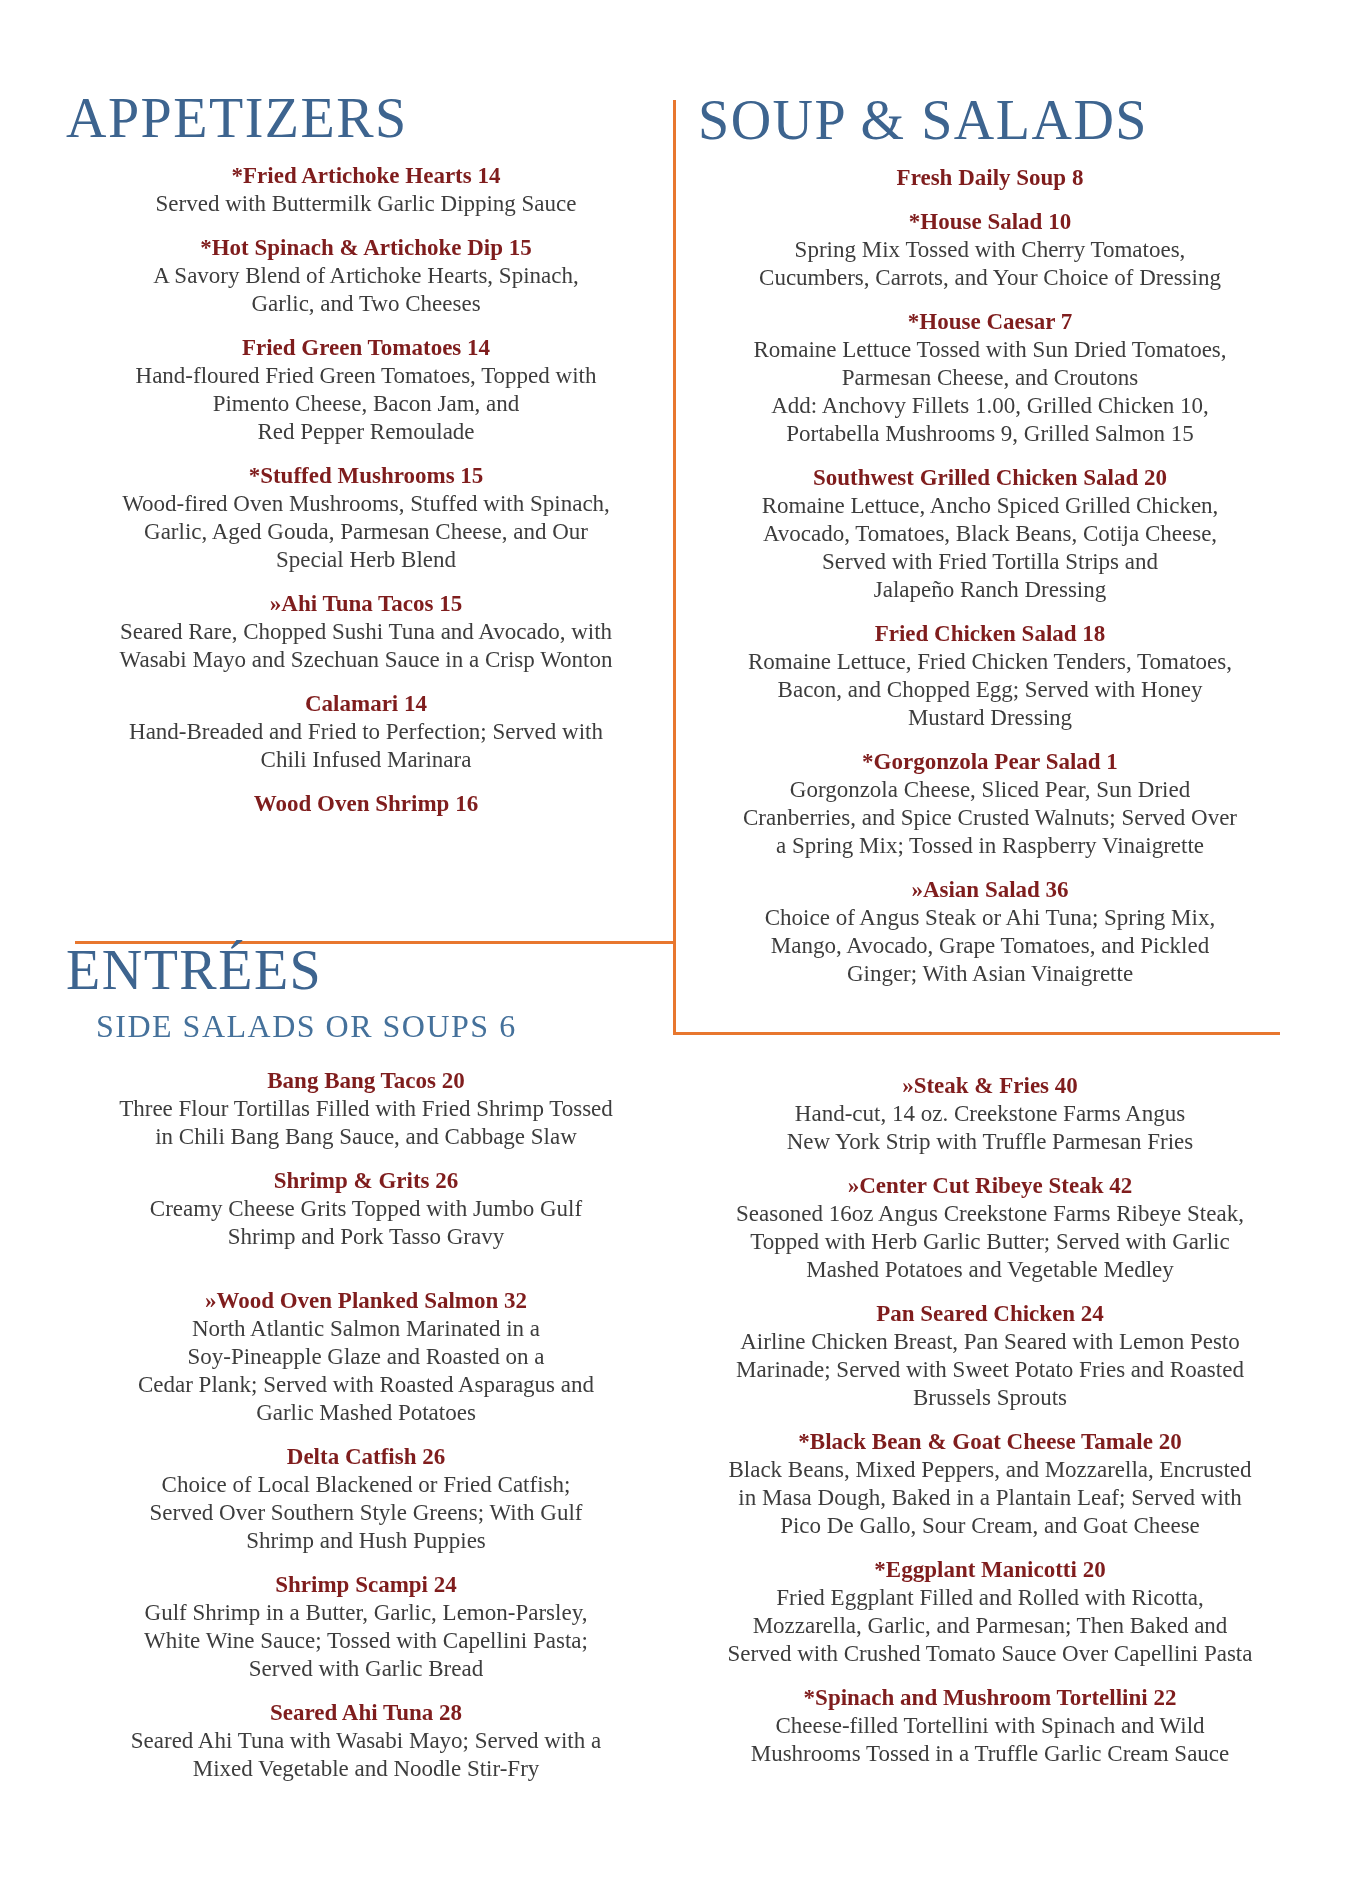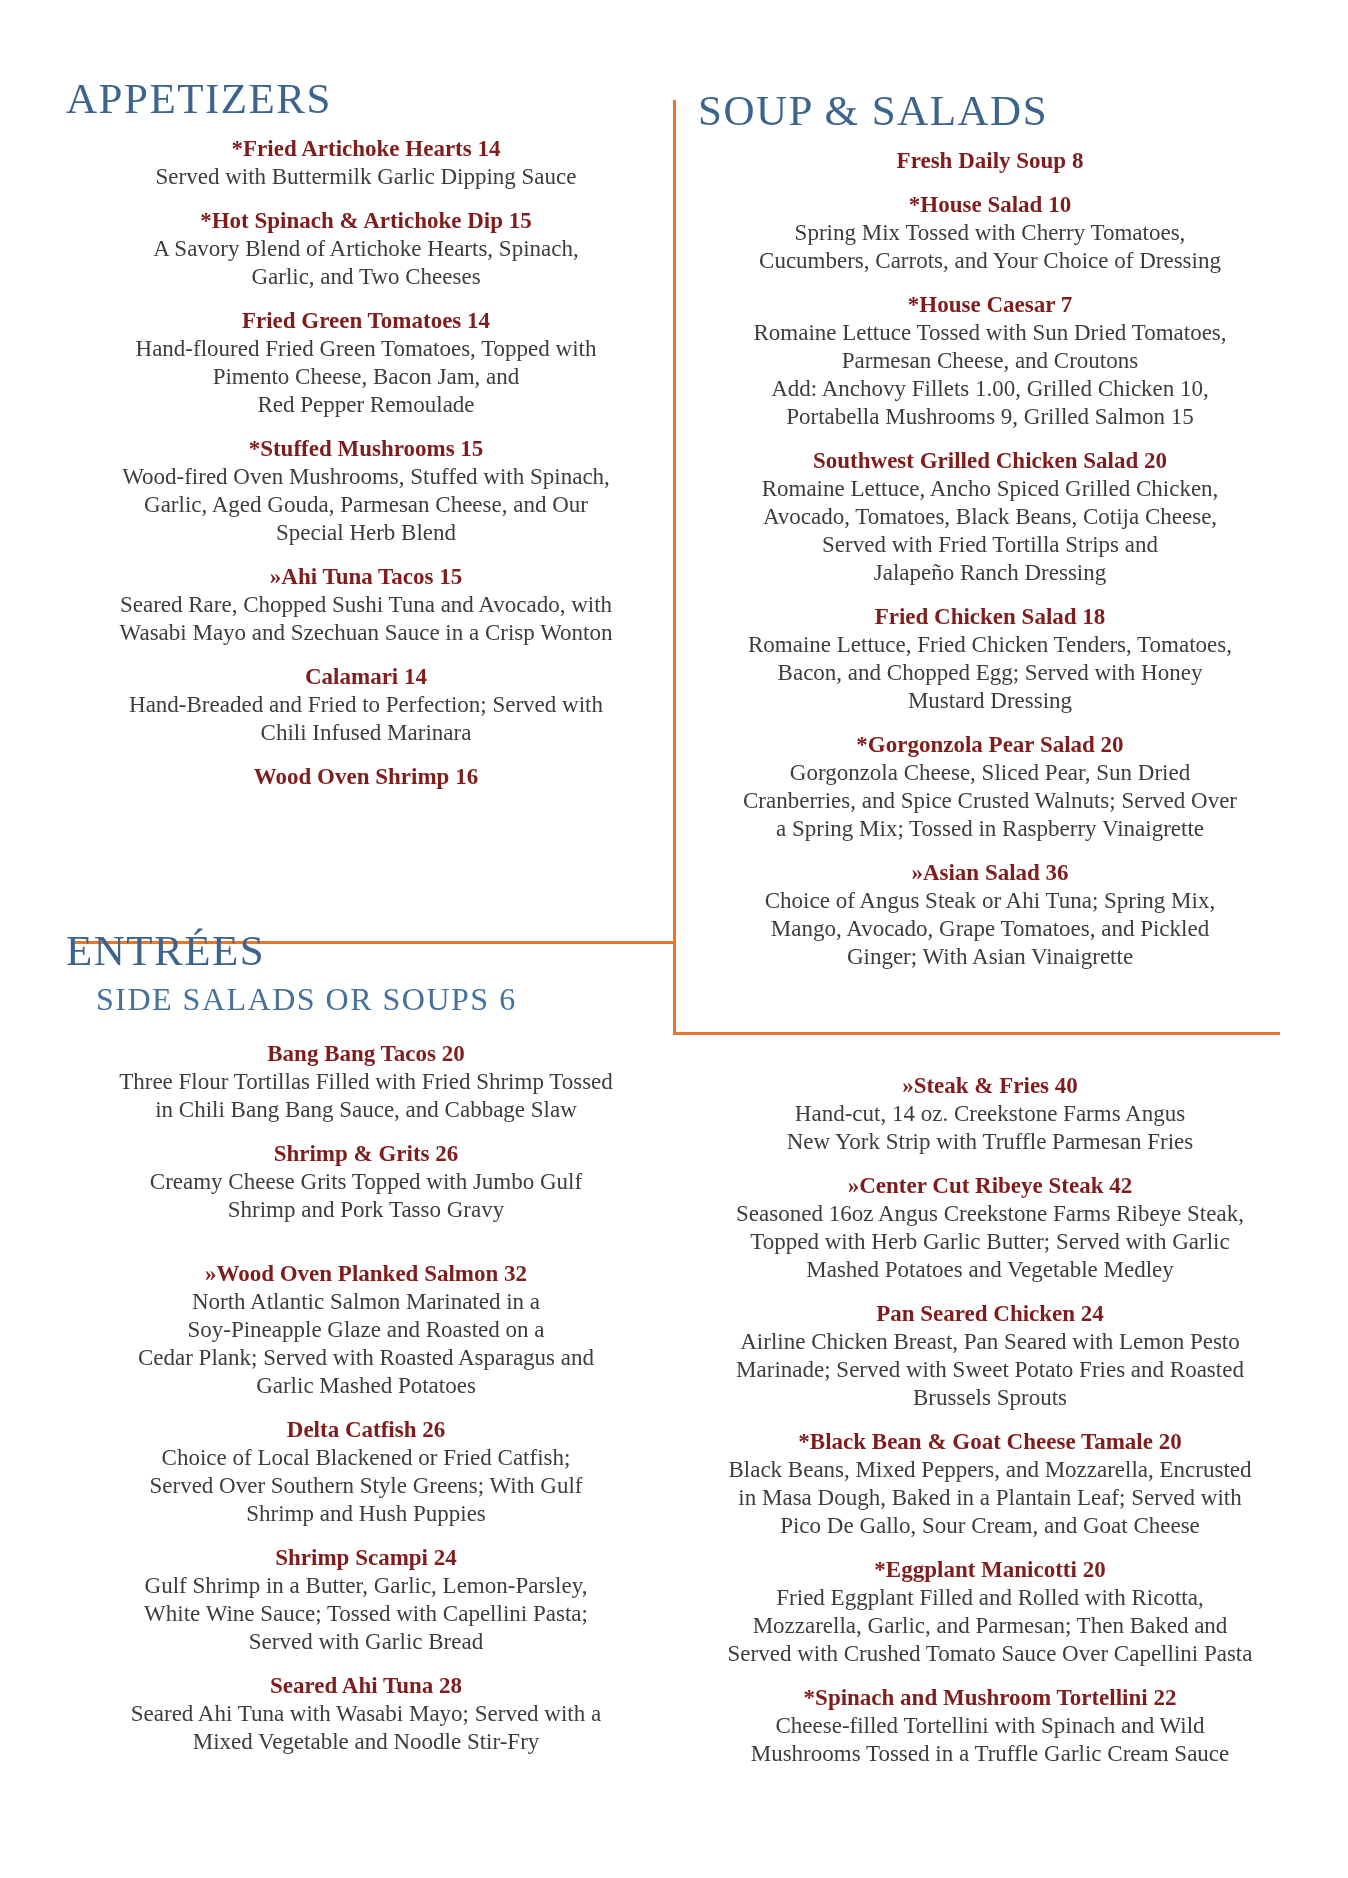--- a/index.html
+++ b/index.html
@@ -6,25 +6,25 @@
   .page{
     position:relative;
     width:1348px;height:1878px;
     background:#ffffff;
     font-family:"Liberation Serif","DejaVu Serif",serif;
     color:#3d3d3d;
     overflow:hidden;
   }
   .section{position:absolute;}
   .sec-title{
-    font-size:43px;
+    font-size:56px;
     font-weight:400;
     letter-spacing:1.5px;
     color:var(--heading-blue,#3d648f);
-    margin:0 0 8px 0;
+    margin:13px 0 8px 0;
     line-height:1.05;
   }
   .sec-subtitle{
     font-size:32px;
     letter-spacing:1.5px;
     color:var(--subheading-blue,#45719b);
     margin:2px 0 0 30px;
     line-height:1.15;
   }
   .items{margin-top:14px;}
@@ -131,21 +131,21 @@
 Served with Garlic Bread</div>
   </div>
         <div class="menu-item">
     <div class="item-name">Seared Ahi Tuna 28</div>
     <div class="item-desc">Seared Ahi Tuna with Wasabi Mayo; Served with a
 Mixed Vegetable and Noodle Stir-Fry</div>
   </div>
       </div>
   </div>
 
-  <div class="section sec-soup" style="top:88px;left:690px;width:600px;">
+  <div class="section sec-soup" style="top:78px;left:690px;width:600px;">
     <h1 class="sec-title" style="margin-left:8px;">SOUP &amp; SALADS</h1>
     <div class="items">
         <div class="menu-item">
     <div class="item-name">Fresh Daily Soup 8</div>
     <div class="item-desc"></div>
   </div>
         <div class="menu-item">
     <div class="item-name">*House Salad 10</div>
     <div class="item-desc">Spring Mix Tossed with Cherry Tomatoes,
 Cucumbers, Carrots, and Your Choice of Dressing</div>
@@ -164,21 +164,21 @@
 Served with Fried Tortilla Strips and
 Jalapeño Ranch Dressing</div>
   </div>
         <div class="menu-item">
     <div class="item-name">Fried Chicken Salad 18</div>
     <div class="item-desc">Romaine Lettuce, Fried Chicken Tenders, Tomatoes,
 Bacon, and Chopped Egg; Served with Honey
 Mustard Dressing</div>
   </div>
         <div class="menu-item">
-    <div class="item-name">*Gorgonzola Pear Salad 20</div>
+    <div class="item-name">*Gorgonzola Pear Salad 1</div>
     <div class="item-desc">Gorgonzola Cheese, Sliced Pear, Sun Dried
 Cranberries, and Spice Crusted Walnuts; Served Over
 a Spring Mix; Tossed in Raspberry Vinaigrette</div>
   </div>
         <div class="menu-item">
     <div class="item-name">»Asian Salad 36</div>
     <div class="item-desc">Choice of Angus Steak or Ahi Tuna; Spring Mix,
 Mango, Avocado, Grape Tomatoes, and Pickled
 Ginger; With Asian Vinaigrette</div>
   </div>

